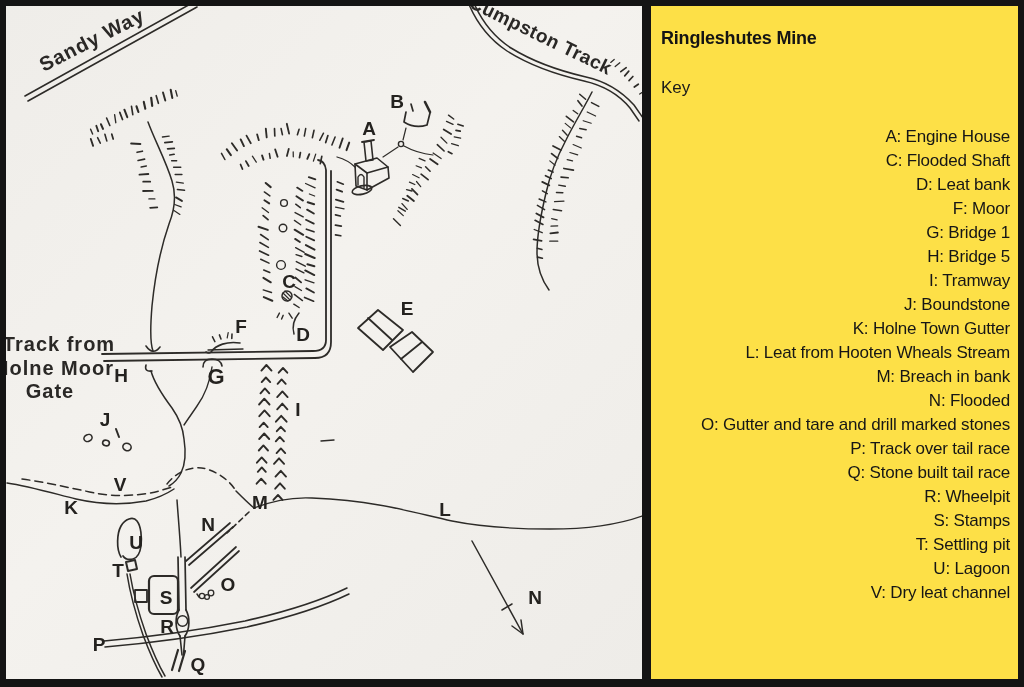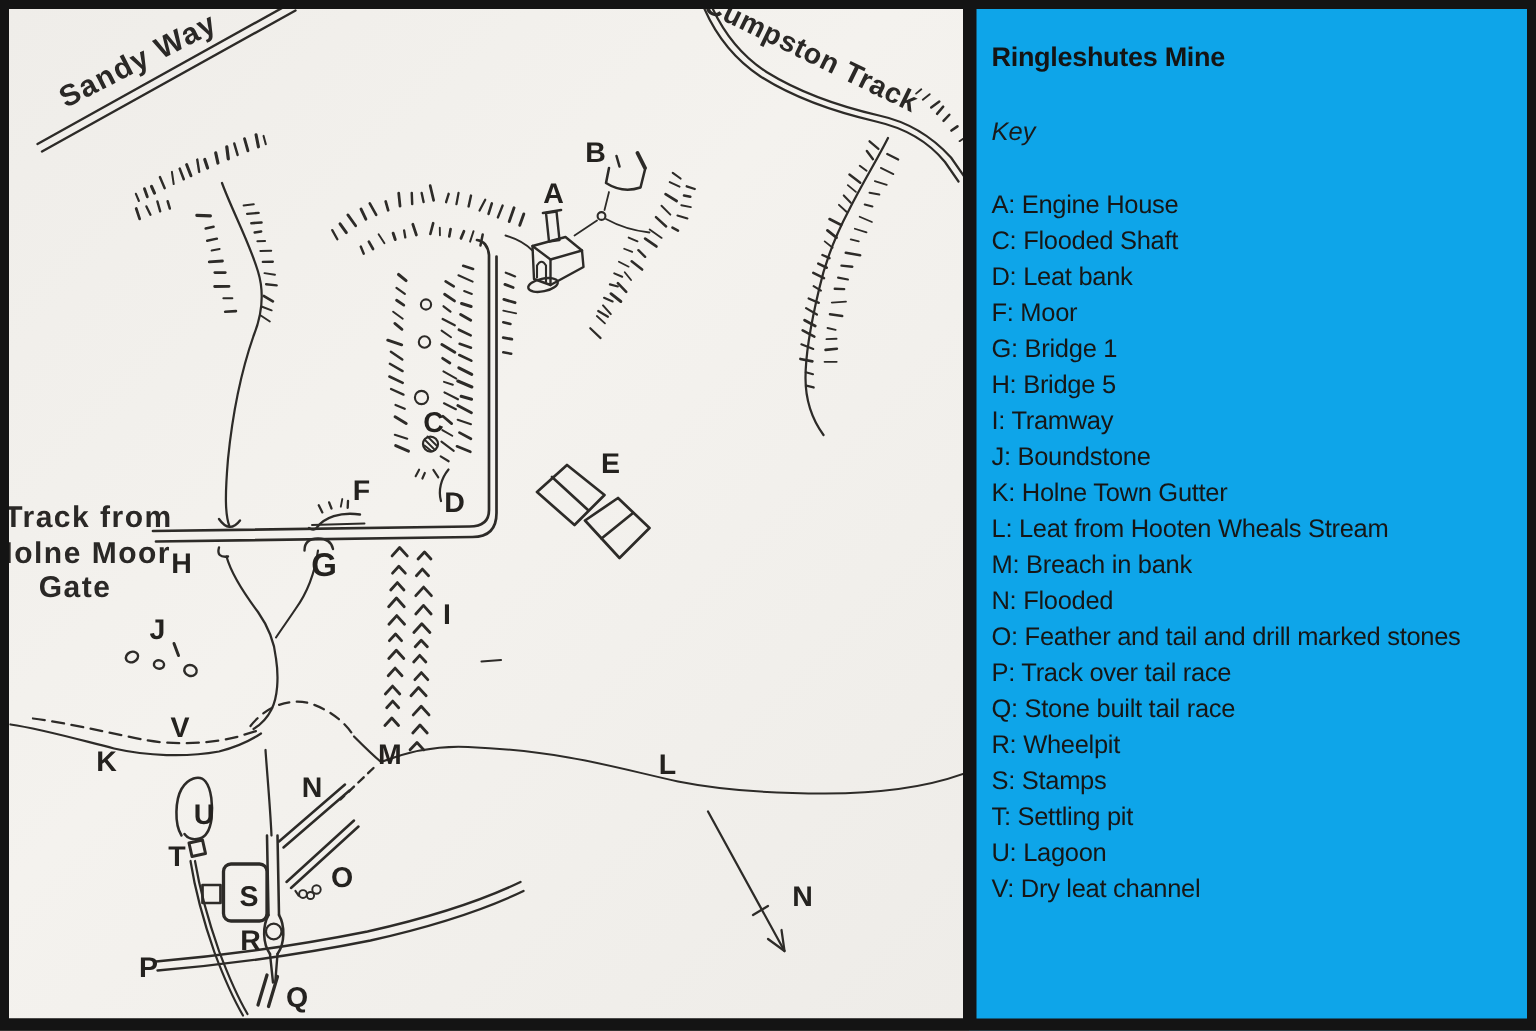--- a/index.html
+++ b/index.html
@@ -2,25 +2,25 @@
 <html><head>
 <meta charset="utf-8">
 <style>
   html,body{margin:0;padding:0;background:#555;}
   .figure{position:relative;width:1024px;height:687px;background:#111;font-family:"Liberation Sans",sans-serif;overflow:hidden;}
   .map-panel{position:absolute;left:0;top:0;width:646px;height:687px;box-sizing:border-box;
     background:linear-gradient(135deg,#efede9 0%,#f4f2ee 45%,#eeecE8 100%);
     border:6px solid #141414;border-right-width:4px;border-bottom-width:8px;}
   .map-panel svg{position:absolute;left:0;top:0;width:100%;height:100%;display:block;}
   .key-panel{position:absolute;left:646px;top:0;width:378px;height:687px;box-sizing:border-box;
-    background:#0ea5e9;border:6px solid #141414;border-left-width:5px;border-bottom-width:8px;
+    background:#fde047;border:6px solid #141414;border-left-width:5px;border-bottom-width:8px;
     padding:14px 8px 0 10px;}
   .key-title{font-size:18px;font-weight:700;color:#141414;margin-top:8px;letter-spacing:-0.2px;}
-  .key-heading{font-size:17px;color:#1a1a1a;margin-top:29px;font-style:italic;}
-  .key-list{margin-top:27px;}
+  .key-heading{font-size:17px;color:#1a1a1a;margin-top:29px;}
+  .key-list{margin-top:27px;text-align:right;}
   .key-item{font-size:17px;line-height:24px;color:#161616;letter-spacing:-0.2px;white-space:nowrap;}
   .lbl{font-weight:700;fill:#24221f;font-size:19px;text-anchor:middle;font-family:"Liberation Sans",sans-serif;}
   .lbl-lg{font-size:22px;}
   .road{font-weight:700;fill:#2a2826;font-size:20px;text-anchor:middle;letter-spacing:1px;font-family:"Liberation Sans",sans-serif;}
   .road-sm{font-size:19px;letter-spacing:0.5px;}
 </style>
 </head>
 <body>
 
 <div class="figure">
@@ -472,21 +472,21 @@
       <div class="key-item">D: Leat bank</div>
       <div class="key-item">F: Moor</div>
       <div class="key-item">G: Bridge 1</div>
       <div class="key-item">H: Bridge 5</div>
       <div class="key-item">I: Tramway</div>
       <div class="key-item">J: Boundstone</div>
       <div class="key-item">K: Holne Town Gutter</div>
       <div class="key-item">L: Leat from Hooten Wheals Stream</div>
       <div class="key-item">M: Breach in bank</div>
       <div class="key-item">N: Flooded</div>
-      <div class="key-item">O: Feather and tail and drill marked stones</div>
+      <div class="key-item">O: Gutter and tare and drill marked stones</div>
       <div class="key-item">P: Track over tail race</div>
       <div class="key-item">Q: Stone built tail race</div>
       <div class="key-item">R: Wheelpit</div>
       <div class="key-item">S: Stamps</div>
       <div class="key-item">T: Settling pit</div>
       <div class="key-item">U: Lagoon</div>
       <div class="key-item">V: Dry leat channel</div>
     </div>
   </div>
 </div>

